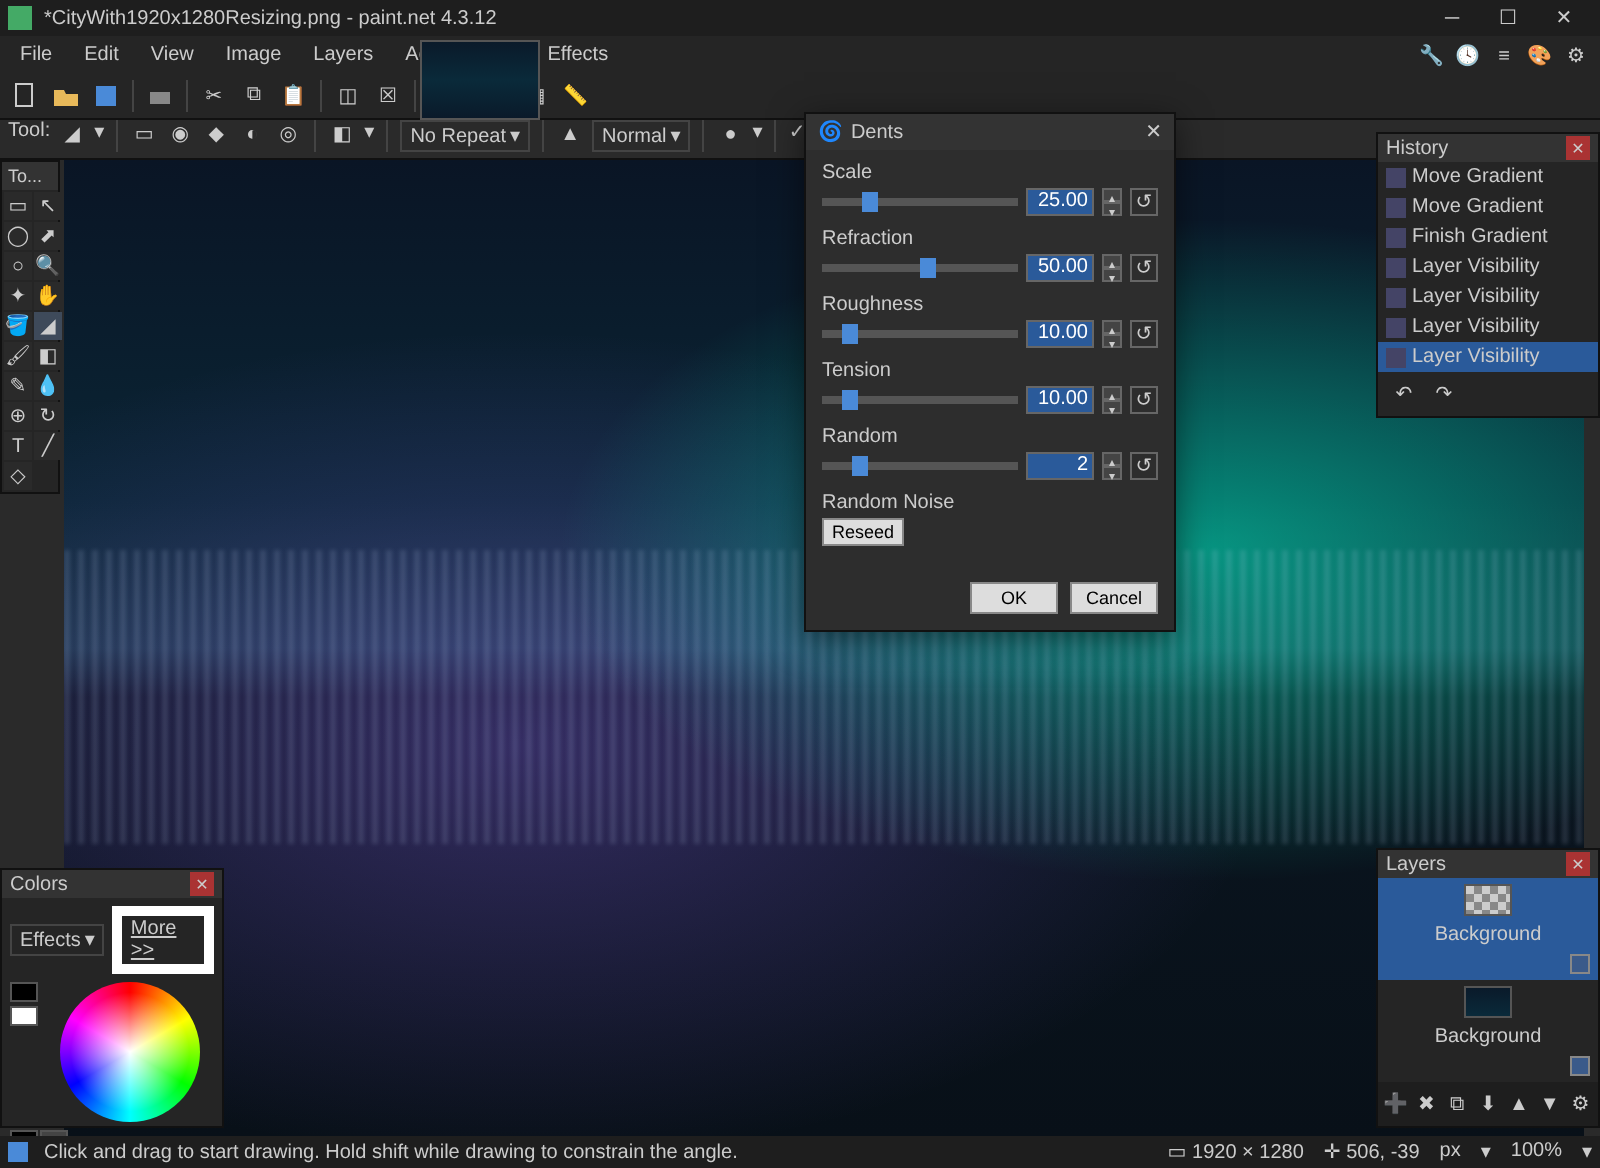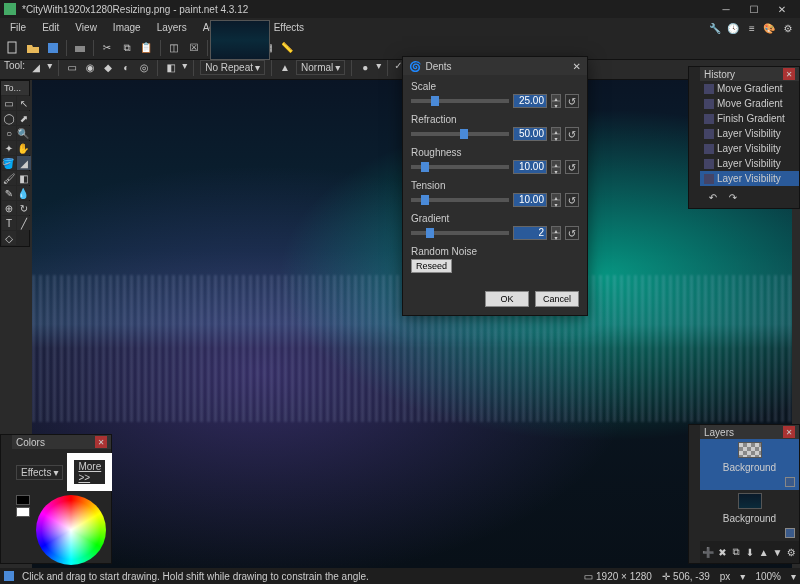--- a/index.html
+++ b/index.html
@@ -19,40 +19,40 @@
 .smallicon { width: 14px; height: 14px; display: flex; align-items: center; justify-content: center; }
 .dropdown { border: 1px solid #444; padding: 1px 4px; display: flex; align-items: center; gap: 2px; cursor: pointer; }
 .canvas-area { position: absolute; top: 80px; left: 32px; right: 8px; bottom: 16px; background: #1a1a1a; overflow: hidden; }
 .canvas-img { position: absolute; inset: 0; background: radial-gradient(ellipse at 75% 40%, rgba(0,255,200,0.5), transparent 40%), radial-gradient(ellipse at 30% 60%, rgba(150,100,255,0.3), transparent 50%), linear-gradient(180deg, #0a1525 0%, #0a2535 35%, #183545 50%, #0a1520 55%, #081018 100%); }
 .canvas-img::after { content: ""; position: absolute; top: 40%; left: 0; right: 0; height: 30%; background: repeating-linear-gradient(90deg, rgba(200,220,255,0.15) 0 3px, transparent 3px 7px); filter: blur(1px); }
 .toolbox { position: absolute; top: 80px; left: 0; width: 30px; background: #252525; border: 1px solid #111; }
 .toolbox-head { height: 14px; background: #333; display: flex; align-items: center; padding: 0 3px; font-size: 9px; }
 .toolgrid { display: grid; grid-template-columns: 14px 14px; gap: 1px; padding: 1px; }
 .tool { width: 14px; height: 14px; background: #2a2a2a; display: flex; align-items: center; justify-content: center; cursor: pointer; }
 .tool.sel { background: #3e4a5a; }
-.panel { position: absolute; background: #252525; border: 1px solid #111; padding-left: 11px; }
+.panel { position: absolute; background: #252525; border: 1px solid #111; }
 .panel-head { height: 14px; background: #333; display: flex; align-items: center; padding: 0 4px; }
 .panel-head .close { margin-left: auto; width: 12px; height: 12px; background: #a33; display: flex; align-items: center; justify-content: center; cursor: pointer; font-size: 8px; }
 .history { top: 66px; right: 0; width: 112px; }
 .hist-list { max-height: 110px; overflow: hidden; }
 .hist-item { padding: 2px 4px; display: flex; align-items: center; gap: 3px; cursor: pointer; }
 .hist-item.sel { background: #2a5a9a; color: #fff; }
 .hist-item .hi { width: 10px; height: 10px; background: #446; }
 .hist-foot { padding: 2px 4px; display: flex; gap: 2px; }
 .layers { bottom: 20px; right: 0; width: 112px; }
 .layer-item { display: flex; align-items: center; gap: 4px; padding: 3px 4px; flex-direction: column; }
 .layer-item.sel { background: #2a5a9a; }
 .layer-thumb { width: 24px; height: 16px; background: linear-gradient(180deg, #0a1a2a, #0a2a3a); border: 1px solid #555; }
 .layer-thumb.checker { background: repeating-conic-gradient(#888 0 25%, #ccc 0 50%) 0 0/8px 8px; }
 .layer-chk { margin-left: auto; width: 10px; height: 10px; border: 1px solid #888; background: #3a5a8a; }
 .layer-foot { display: flex; gap: 2px; padding: 2px; background: #1e1e1e; justify-content: flex-end; }
 .colors { bottom: 20px; left: 0; width: 112px; height: 130px; }
 .colors-body { padding: 4px; }
 .colors-row { display: flex; gap: 4px; align-items: center; margin-bottom: 4px; }
-.colors-row .btn { border: 7px solid #ffffff; padding: 1px 4px; cursor: pointer; text-decoration: underline; }
+.colors-row .btn { border: 5px solid #ffffff; padding: 1px 4px; cursor: pointer; text-decoration: underline; }
 .wheel { width: 70px; height: 70px; border-radius: 50%; background: conic-gradient(red, yellow, lime, cyan, blue, magenta, red); position: relative; margin: 0 auto; }
 .wheel::after { content: ""; position: absolute; inset: 0; border-radius: 50%; background: radial-gradient(circle, #fff 0%, transparent 60%); }
 .swatches { display: flex; gap: 1px; margin-top: 4px; }
 .sw { width: 14px; height: 10px; border: 1px solid #555; }
 .hue-strip { height: 8px; background: linear-gradient(90deg, red, yellow, lime, cyan, blue, magenta, red); margin-top: 2px; }
 .dialog { position: absolute; top: 56px; left: 402px; width: 186px; background: #2d2d2d; border: 1px solid #111; box-shadow: 0 4px 16px rgba(0,0,0,0.5); }
 .dialog-head { height: 18px; background: #333; display: flex; align-items: center; padding: 0 6px; }
 .dialog-head .x { margin-left: auto; cursor: pointer; }
 .dialog-body { padding: 6px 8px; }
 .slider-row { margin-bottom: 6px; }
@@ -354,21 +354,21 @@
             </div>
     <div class="numbox">10.00</div>
     <div class="spin">
               <div>▴</div>
               <div>▾</div>
             </div>
     <div class="reset">↺</div>
   </div>
         </div>
         <div class="slider-row">
-          <label>Gradient</label>
+          <label>Random</label>
   <div class="slider-ctrl">
     <div class="slider">
               <div class="thumb" style="left:15%"></div>
             </div>
     <div class="numbox">2</div>
     <div class="spin">
               <div>▴</div>
               <div>▾</div>
             </div>
     <div class="reset">↺</div>

